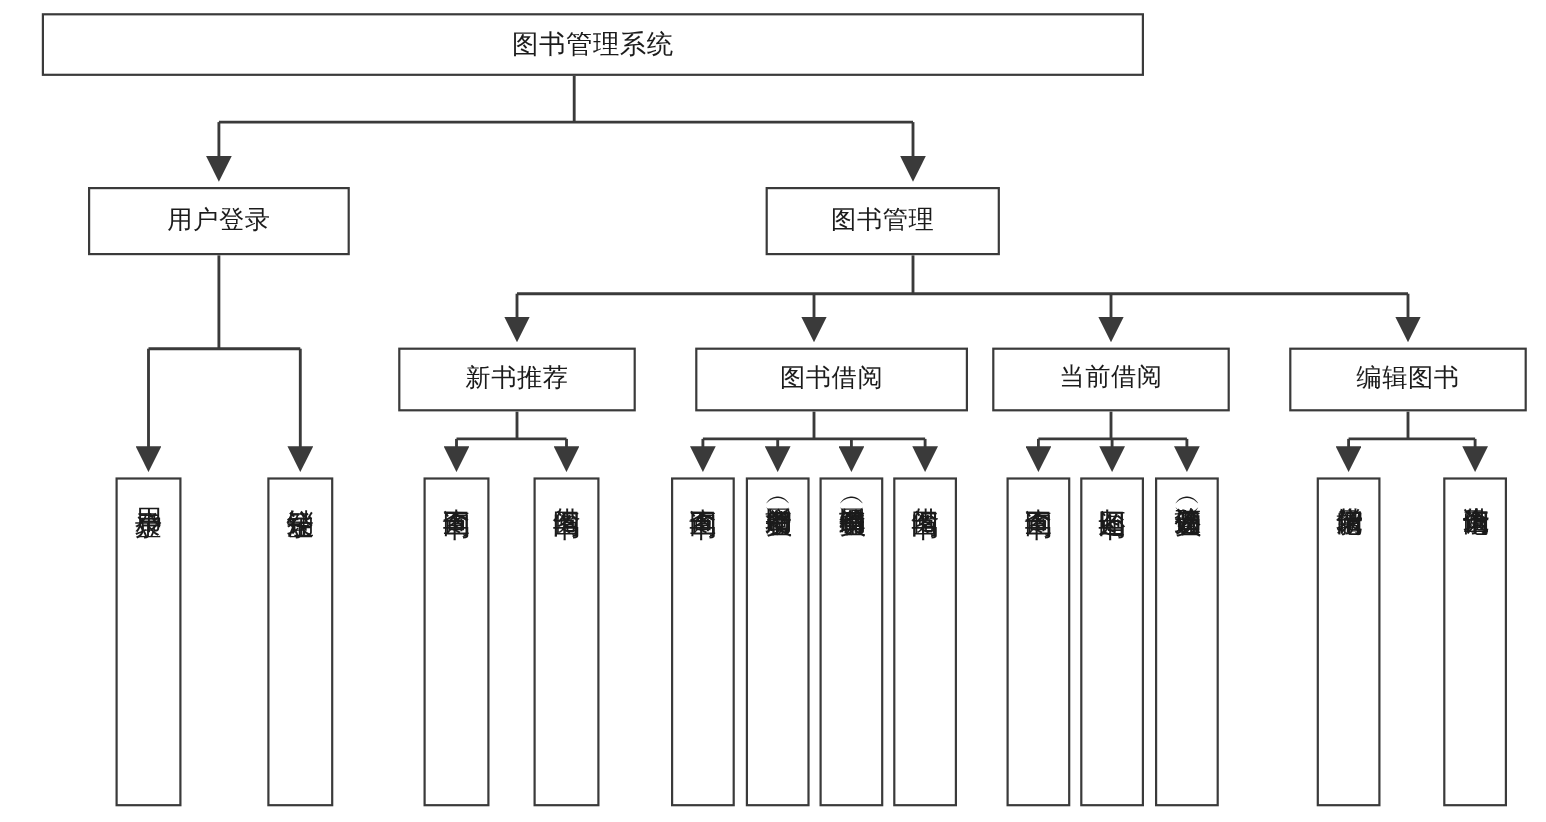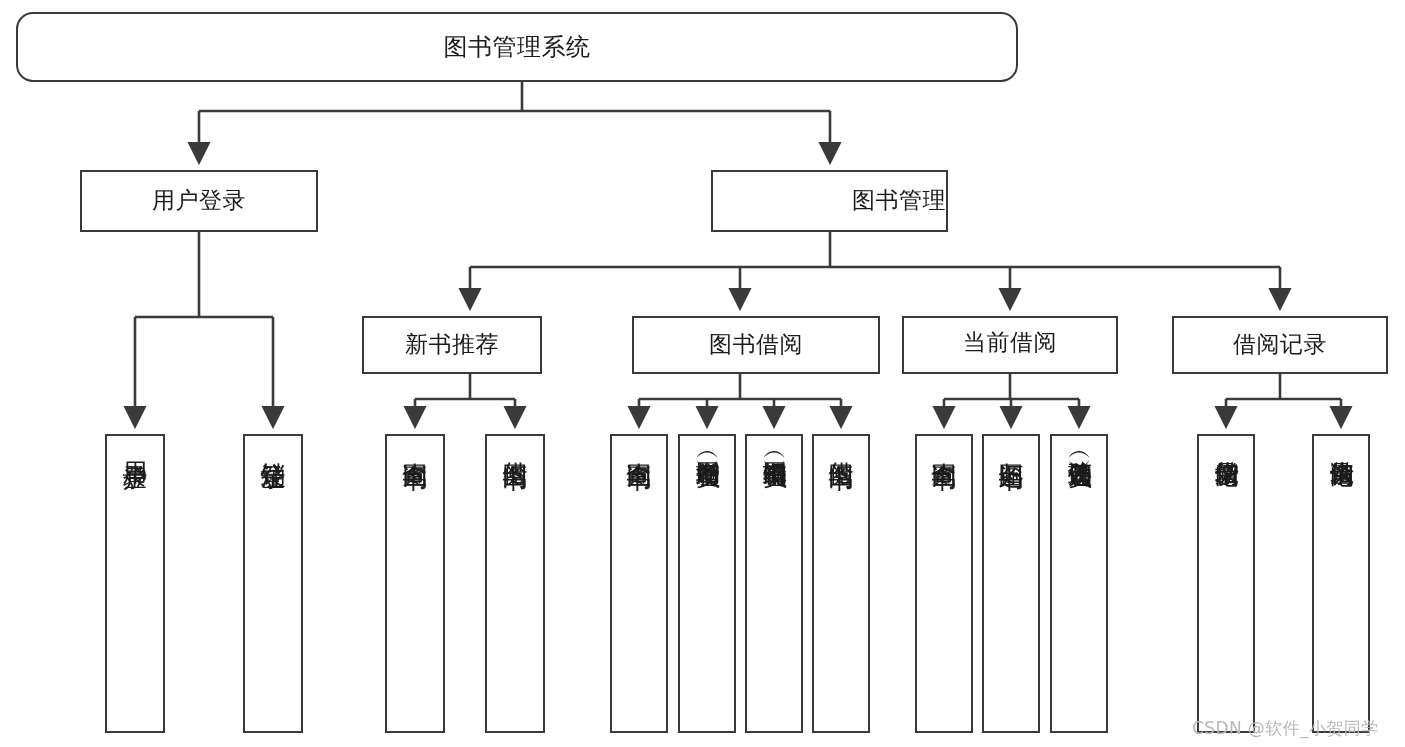--- a/index.html
+++ b/index.html
@@ -114,40 +114,40 @@
         <path d="M1011,399 L1011,425" marker-end="url(#arrow)"></path>
         <path d="M1079,399 L1079,425" marker-end="url(#arrow)"></path>
         <path d="M1280,374 L1280,399"></path>
         <path d="M1226,399 L1341,399"></path>
         <path d="M1226,399 L1226,425" marker-end="url(#arrow)"></path>
         <path d="M1341,399 L1341,425" marker-end="url(#arrow)"></path>
       </g>
   </svg>
 
   <div id="nodes">
-      <div class="node horizontal root" style="left: 16px; top: 12px; width: 1002px; height: 70px; border-radius: 17px;">
+      <div class="node horizontal root" style="left: 38px; top: 12px; width: 1002px; height: 57px;">
         <span class="label">图书管理系统</span>
       </div>
       <div class="node horizontal" style="left: 80px; top: 170px; width: 238px; height: 62px;">
         <span class="label">用户登录</span>
       </div>
-      <div class="node horizontal" style="left: 711px; top: 170px; width: 237px; height: 62px; justify-content: flex-end;">
+      <div class="node horizontal" style="left: 696px; top: 170px; width: 213px; height: 62px;">
         <span class="label">图书管理</span>
       </div>
-      <div class="node horizontal" style="left: 362px; top: 316px; width: 180px; height: 58px;">
+      <div class="node horizontal" style="left: 362px; top: 316px; width: 216px; height: 58px;">
         <span class="label">新书推荐</span>
       </div>
       <div class="node horizontal" style="left: 632px; top: 316px; width: 248px; height: 58px;">
         <span class="label">图书借阅</span>
       </div>
       <div class="node horizontal" style="left: 902px; top: 316px; width: 216px; height: 58px; font-family: Liberation Mono, monospace;">
         <span class="label">当前借阅</span>
       </div>
       <div class="node horizontal" style="left: 1172px; top: 316px; width: 216px; height: 58px;">
-        <span class="label">借阅记录</span>
+        <span class="label">编辑图书</span>
       </div>
       <div class="node vertical" style="left: 105px; top: 434px; width: 60px; height: 299px;">
         <span class="label">用户登录</span>
       </div>
       <div class="node vertical" style="left: 243px; top: 434px; width: 60px; height: 299px;">
         <span class="label">注销登录</span>
       </div>
       <div class="node vertical" style="left: 385px; top: 434px; width: 60px; height: 299px;">
         <span class="label">查询图书</span>
       </div>
@@ -176,14 +176,13 @@
         <span class="label">确认归还（管理员）</span>
       </div>
       <div class="node vertical tall" style="left: 1197px; top: 434px; width: 58px; height: 299px;">
         <span class="label">新增借阅记录</span>
       </div>
       <div class="node vertical tall" style="left: 1312px; top: 434px; width: 58px; height: 299px;">
         <span class="label">查询借阅记录</span>
       </div>
     </div>
 
-  <div class="watermark" style="left:1192px; top:717px;">CSDN @软件_小贺同学</div>
 </div>
 
 </body></html>

